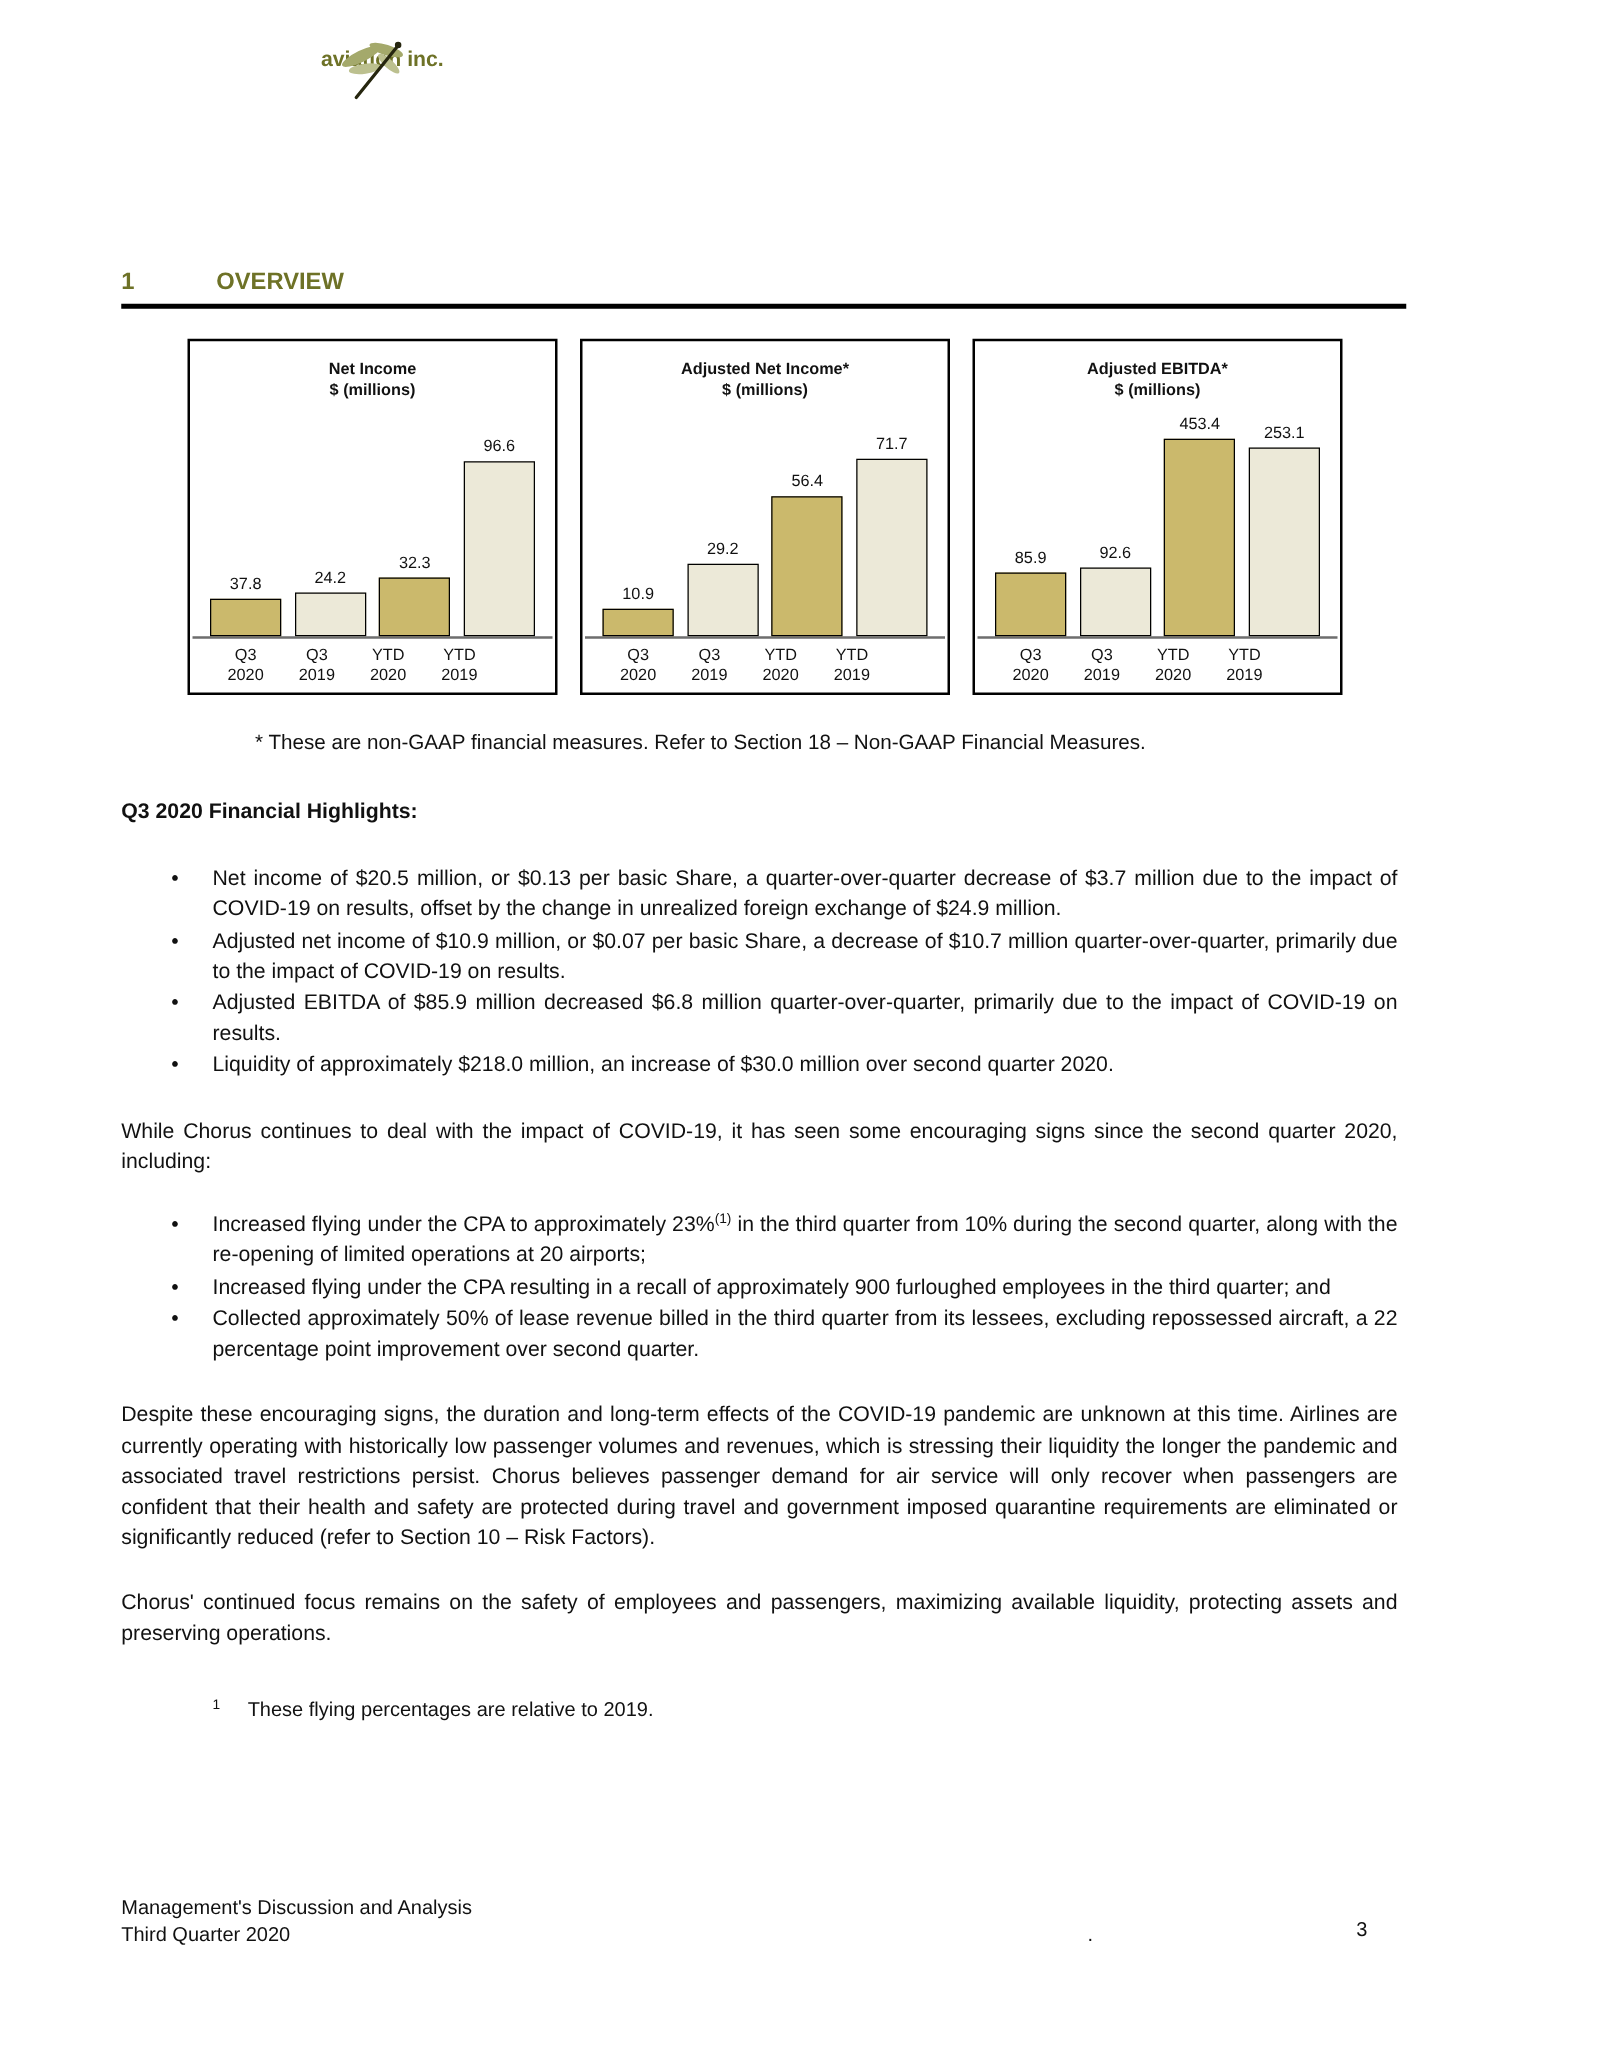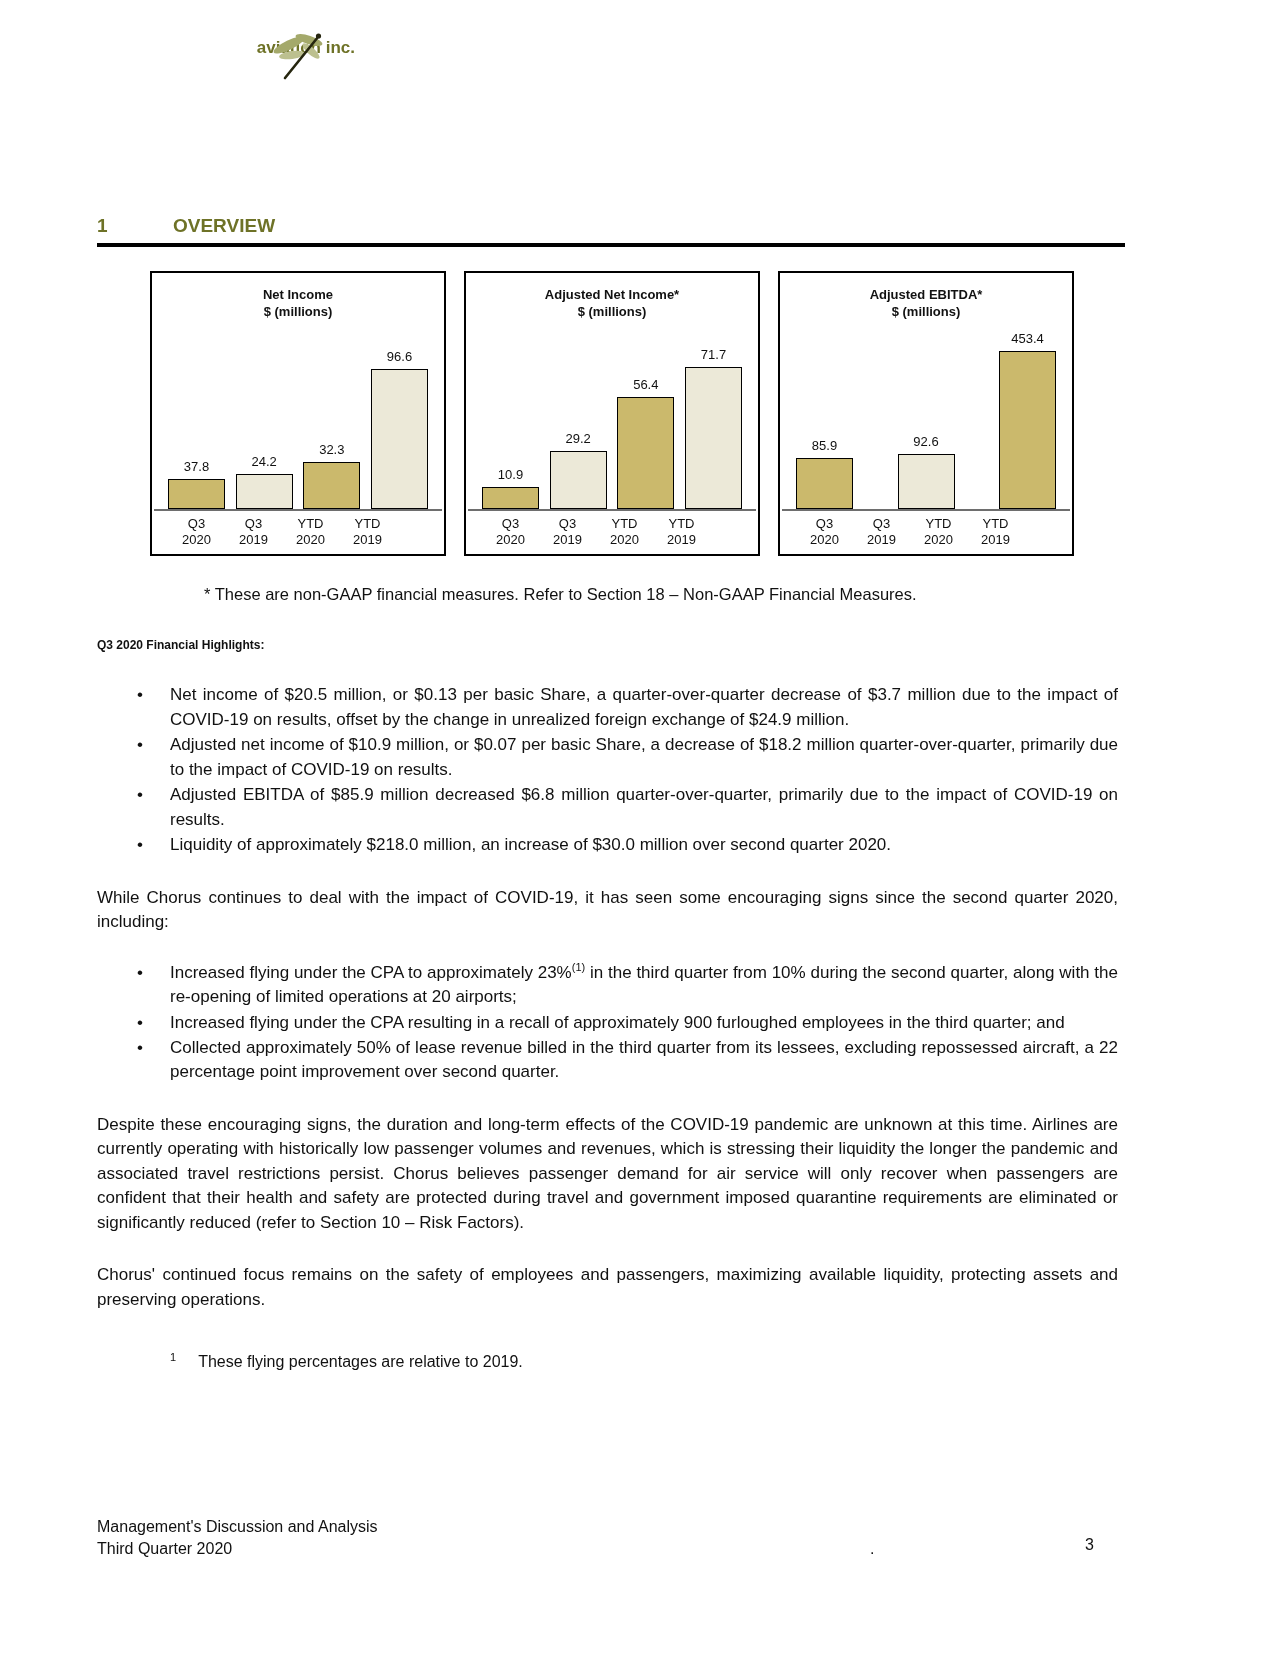--- a/index.html
+++ b/index.html
@@ -50,21 +50,21 @@
   .bar { width:100%; border:1px solid #000; }
   .chart-cats {
     display:flex; justify-content:flex-start; margin:0 2px 6px; padding:0 14px;
   }
   .cat { width:57px; text-align:center; font-size:13px; line-height:16px; margin-top:5px; }
 
   .charts-footnote { margin:27px 0 0 204px; font-size:16.5px; }
 
   
   .content { width:1021px; margin-left:97px; }
-  .hl-heading { font-weight:bold; margin-top:30px; font-size:12px; }
+  .hl-heading { font-weight:bold; margin-top:30px; font-size:17px; }
   .bullet-list { margin-top:29px; }
   .bullet-list.tight { margin-top:26px; }
   .bullet-item { display:flex; padding-left:40px; margin-bottom:1px; }
   .bullet-dot { width:33px; flex-shrink:0; }
   .bullet-text { flex:1; text-align:justify; }
   .para { margin-top:28px; text-align:justify; }
   sup { font-size:11px; vertical-align:super; line-height:0; }
   .footnote1 { margin:38px 0 0 73px; font-size:16px; }
   .footnote1 sup { margin-right:22px; font-size:11px; }
 
@@ -187,20 +187,24 @@
             <div class="bar" style="height: 51px; background: rgb(203, 185, 108);"></div>
           </div>
           <div class="bar-col">
             <div class="bar-value">92.6</div>
             <div class="bar" style="height: 55px; background: rgb(236, 233, 216);"></div>
           </div>
           <div class="bar-col">
             <div class="bar-value">453.4</div>
             <div class="bar" style="height: 158px; background: rgb(203, 185, 108);"></div>
           </div>
+          <div class="bar-col">
+            <div class="bar-value">253.1</div>
+            <div class="bar" style="height: 151px; background: rgb(236, 233, 216);"></div>
+          </div>
         </div>
       <div class="chart-cats">
           <div class="cat">
             <div>Q3</div>
             <div>2020</div>
           </div>
           <div class="cat">
             <div>Q3</div>
             <div>2019</div>
           </div>
@@ -221,21 +225,21 @@
   <div class="content">
     <div class="hl-heading">Q3 2020 Financial Highlights:</div>
 
     <div class="bullet-list">
         <div class="bullet-item">
           <span class="bullet-dot">•</span>
           <span class="bullet-text">Net income of $20.5 million, or $0.13 per basic Share, a quarter-over-quarter decrease of $3.7 million due to the impact of COVID-19 on results, offset by the change in unrealized foreign exchange of $24.9 million.</span>
         </div>
         <div class="bullet-item">
           <span class="bullet-dot">•</span>
-          <span class="bullet-text">Adjusted net income of $10.9 million, or $0.07 per basic Share, a decrease of $18.2 million quarter-over-quarter, primarily due to the impact of COVID-19 on results.</span>
+          <span class="bullet-text">Adjusted net income of $10.9 million, or $0.07 per basic Share, a decrease of $10.7 million quarter-over-quarter, primarily due to the impact of COVID-19 on results.</span>
         </div>
         <div class="bullet-item">
           <span class="bullet-dot">•</span>
           <span class="bullet-text">Adjusted EBITDA of $85.9 million decreased $6.8 million quarter-over-quarter, primarily due to the impact of COVID-19 on results.</span>
         </div>
         <div class="bullet-item">
           <span class="bullet-dot">•</span>
           <span class="bullet-text">Liquidity of approximately $218.0 million, an increase of $30.0 million over second quarter 2020.</span>
         </div>
       </div>

